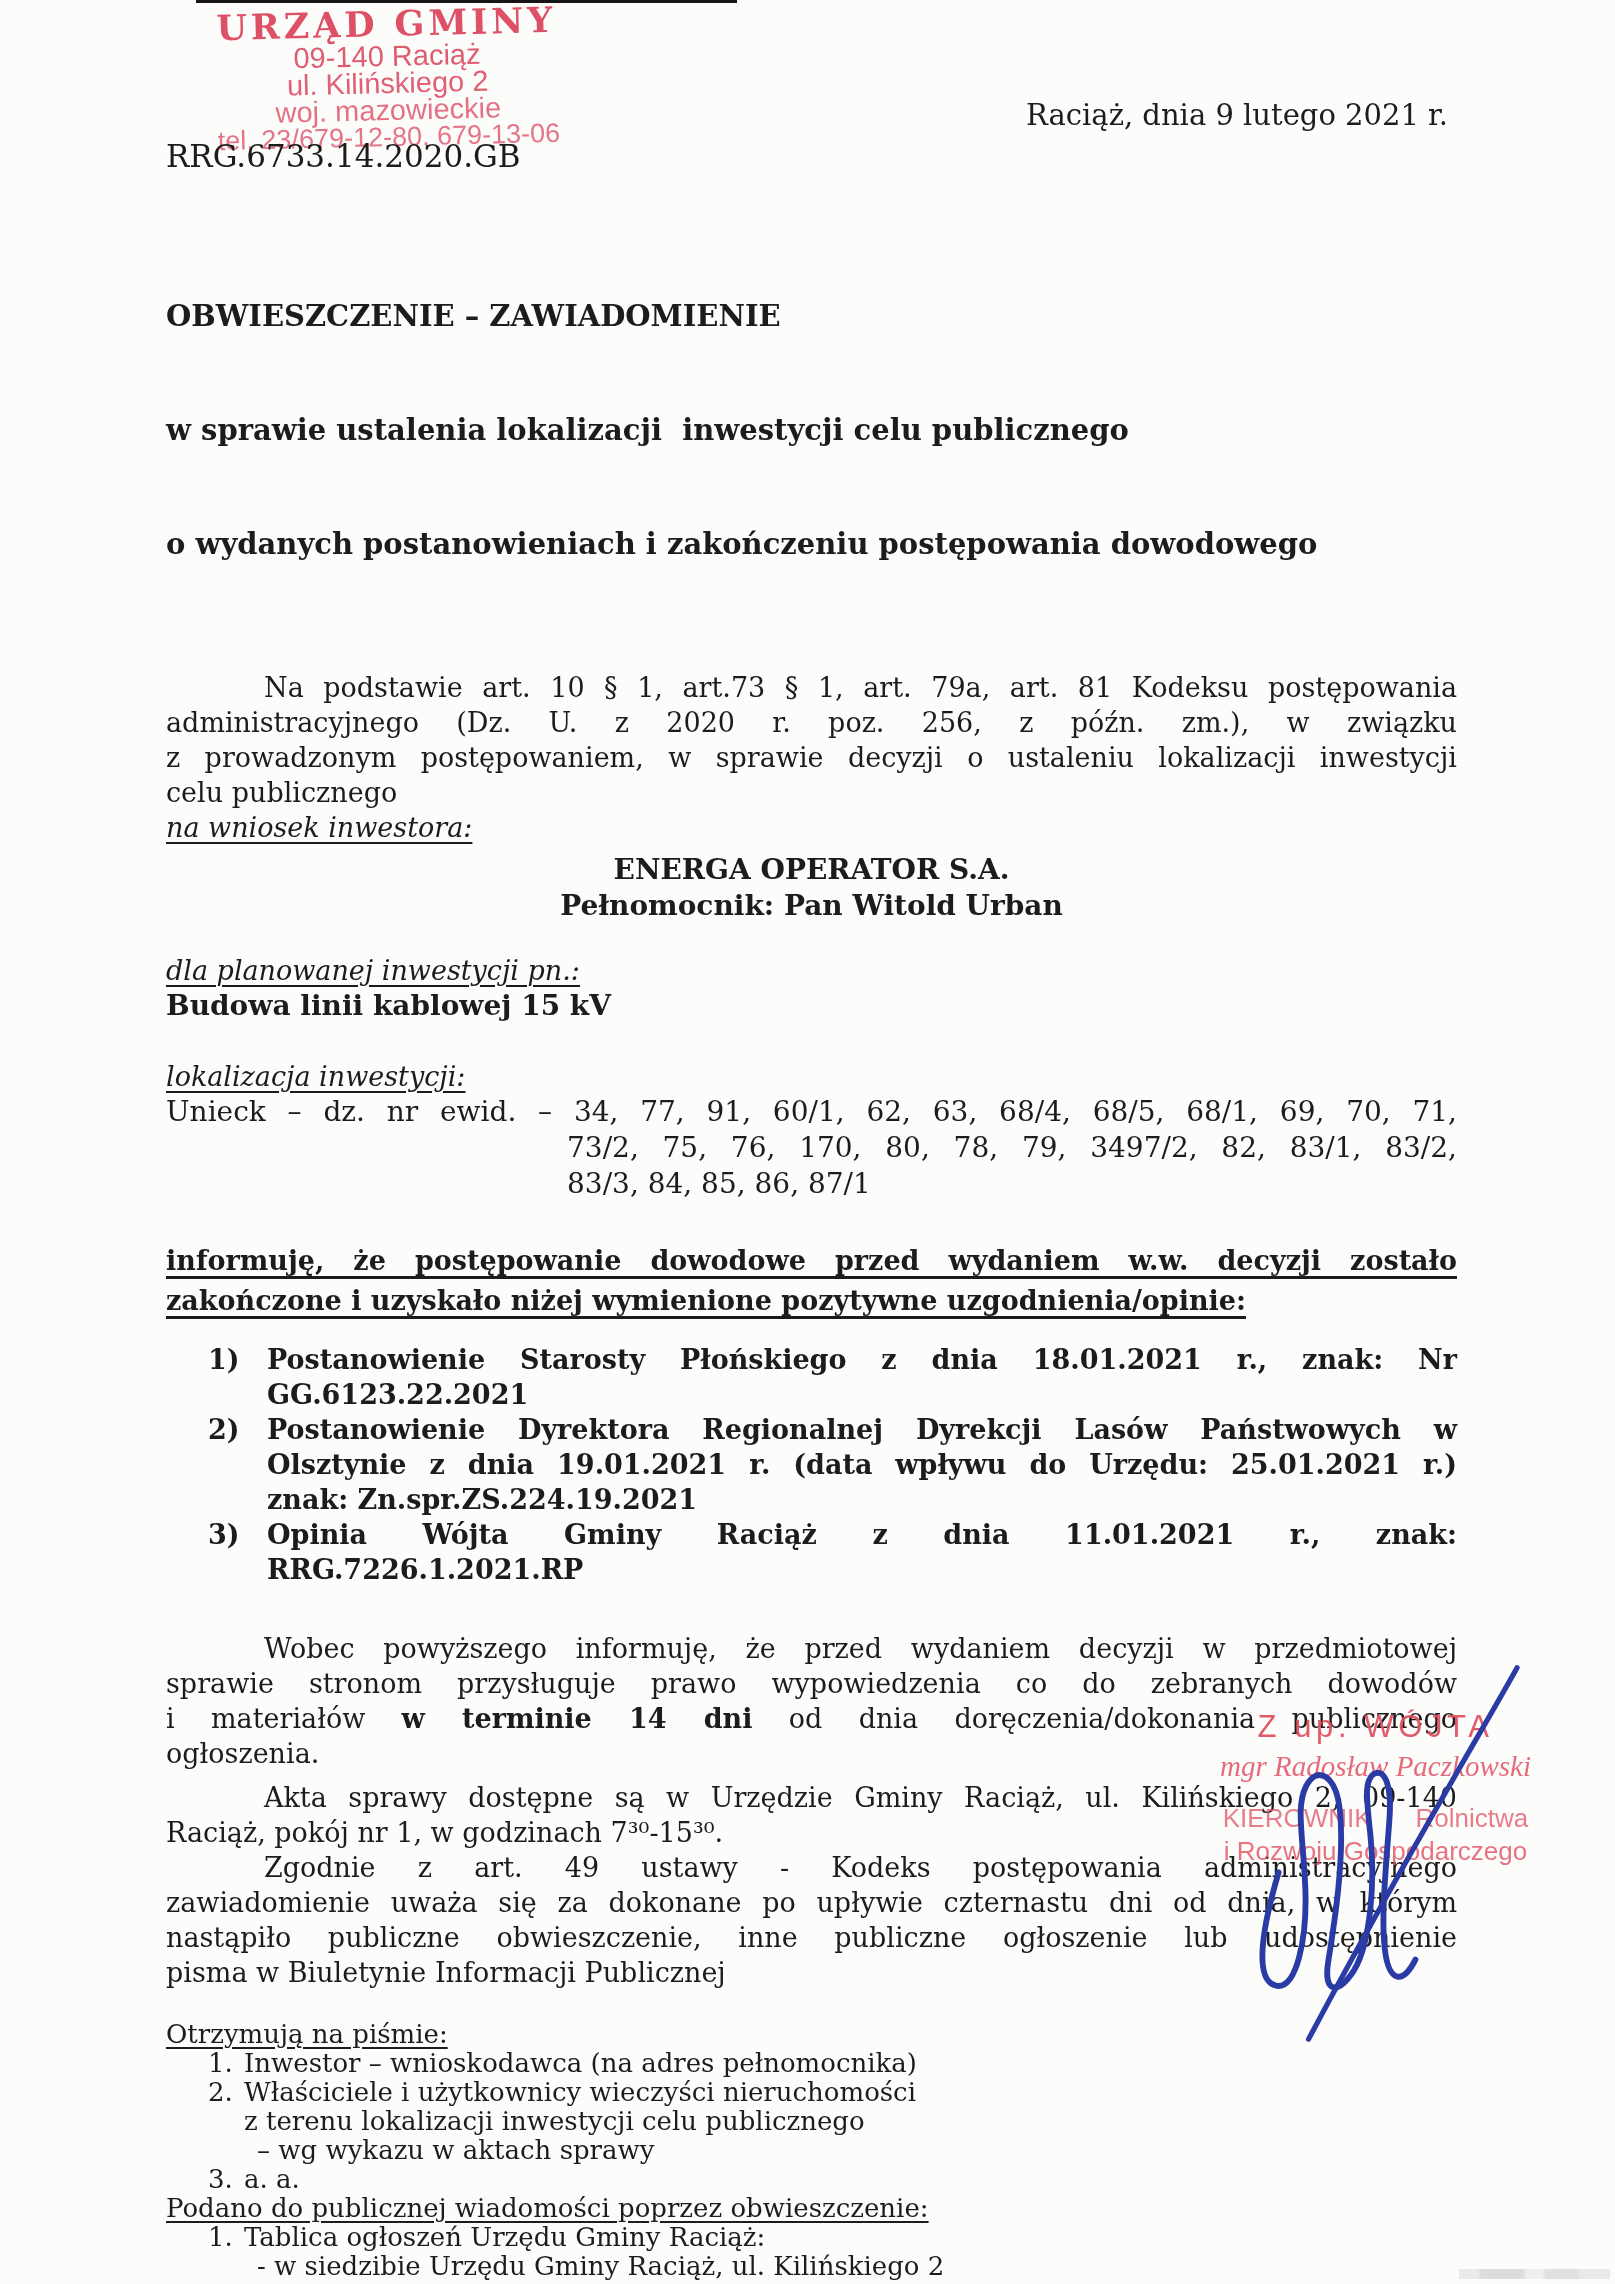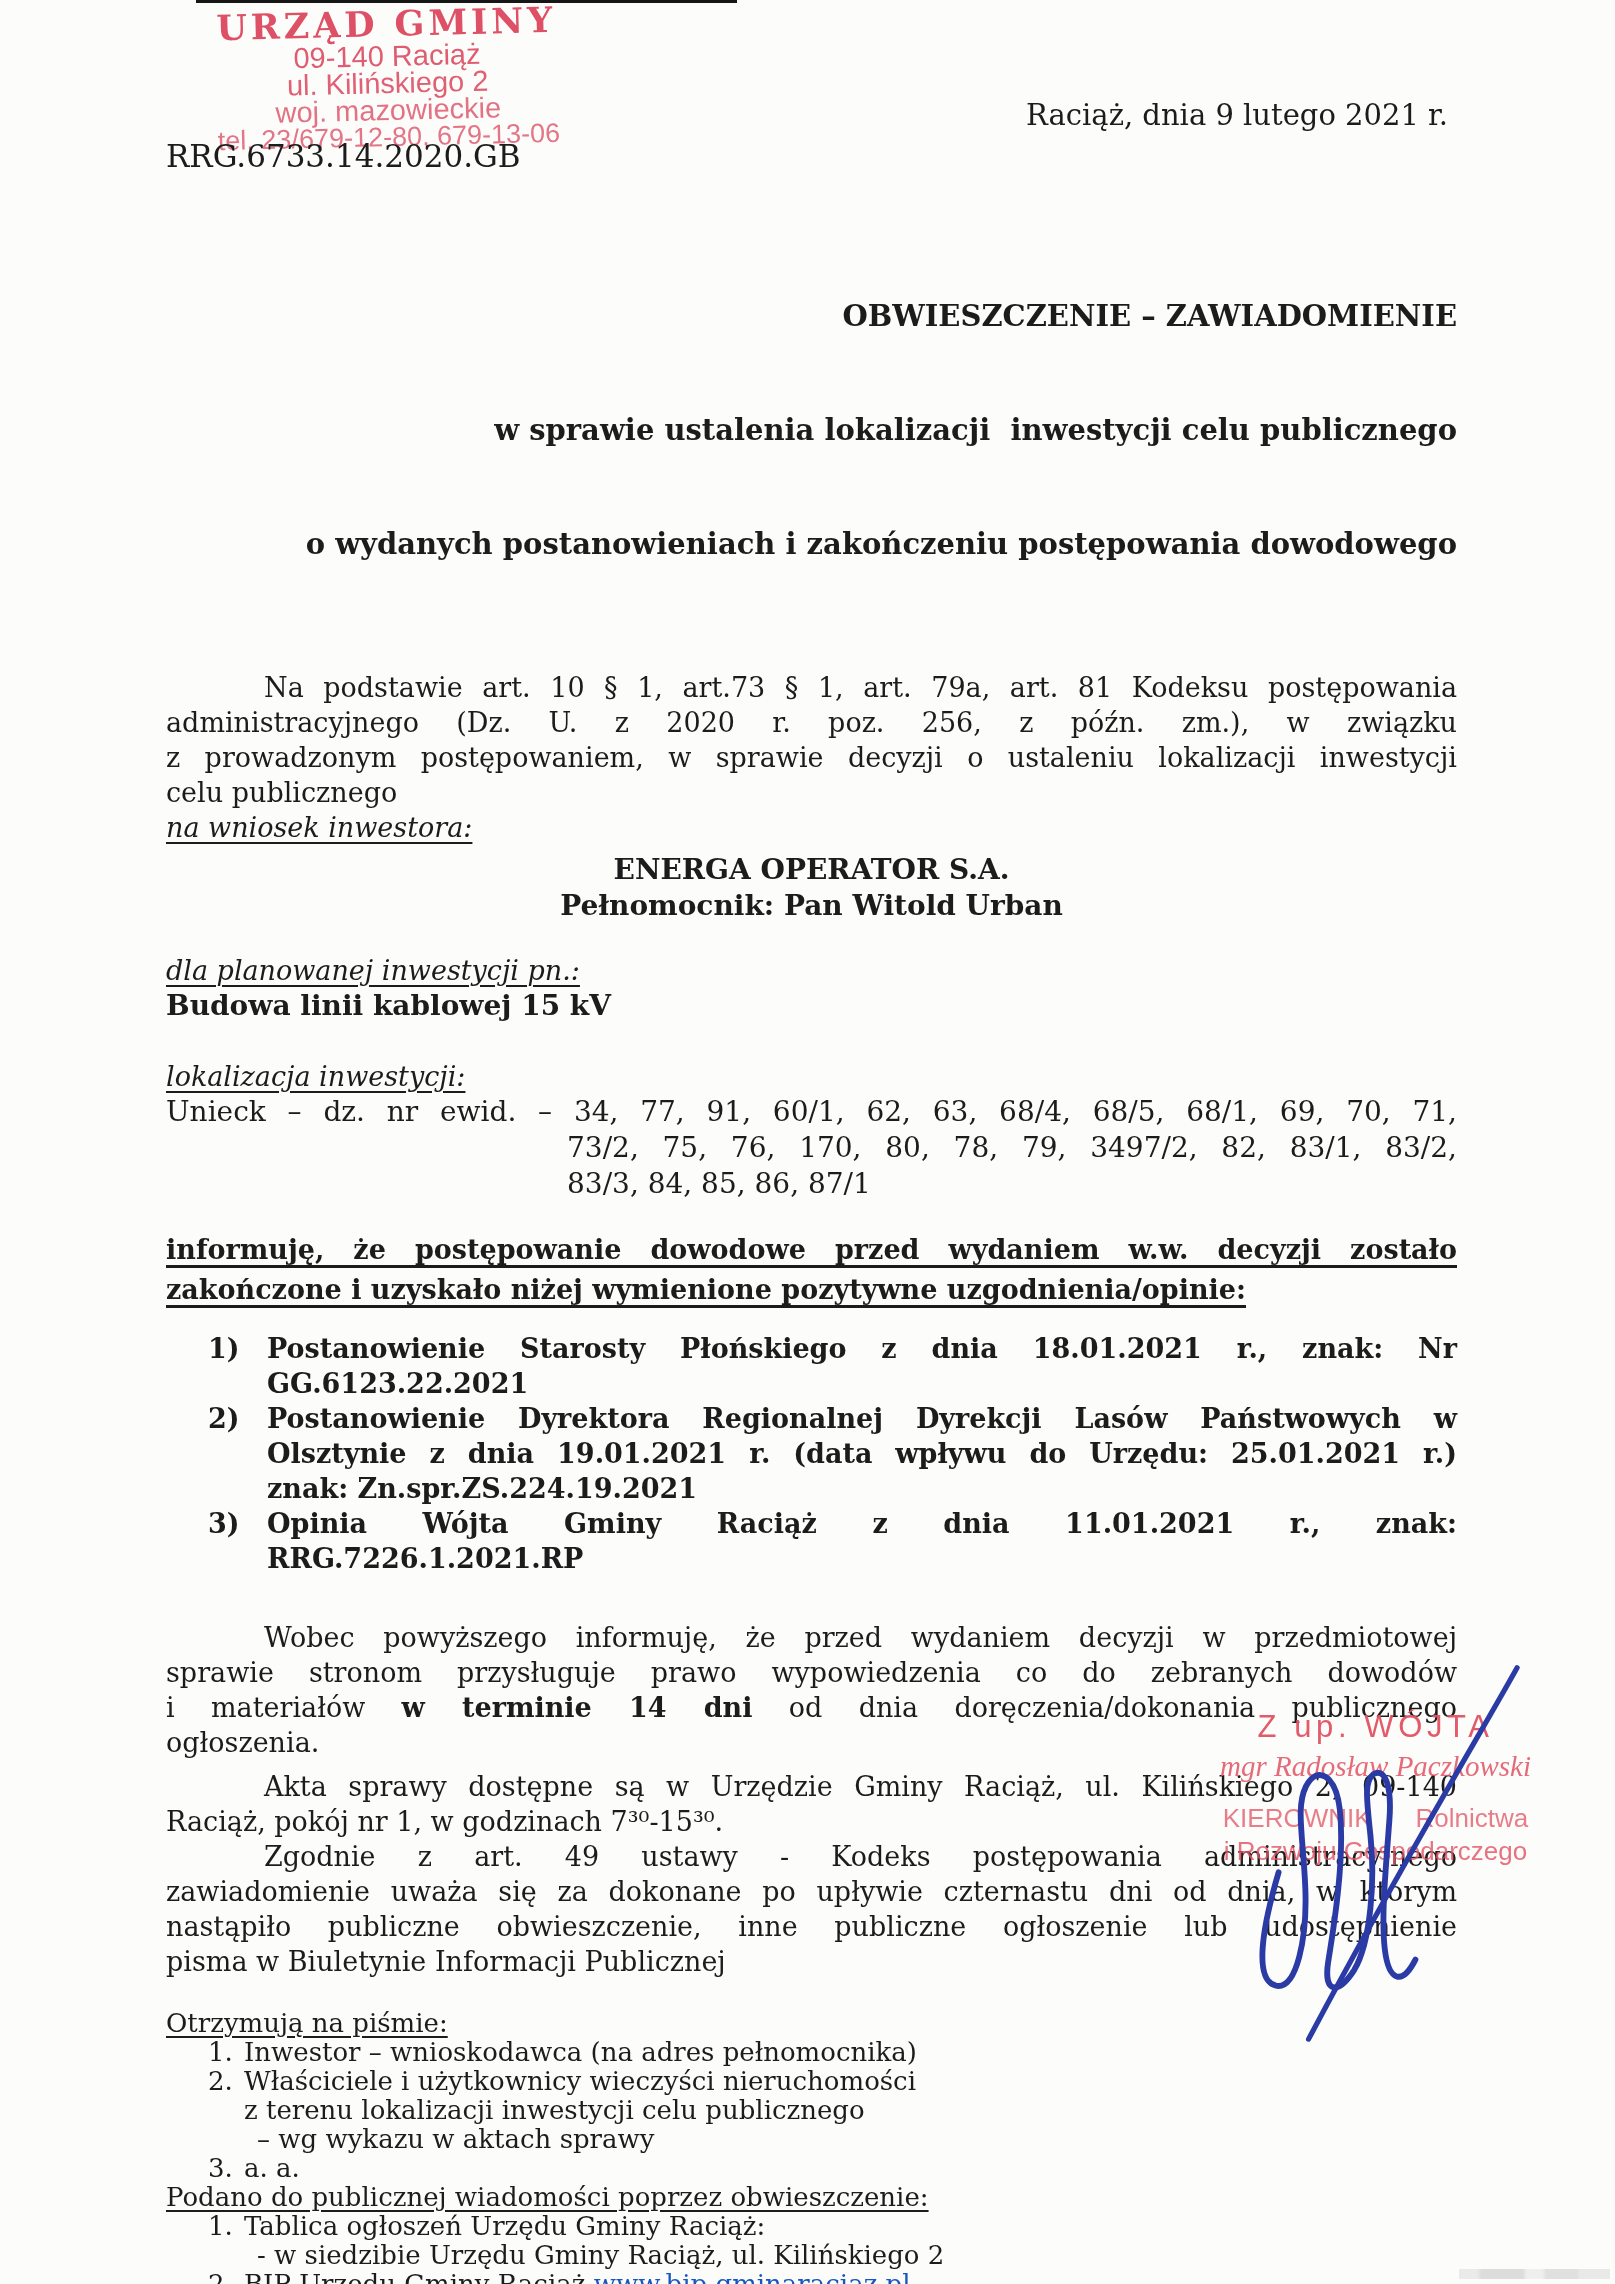--- a/index.html
+++ b/index.html
@@ -14,34 +14,34 @@
          transform:rotate(-1.4deg);font-family:"Liberation Sans",sans-serif;}
   .stamp .s1{font-family:"DejaVu Serif",serif;font-weight:bold;font-size:35px;line-height:38px;letter-spacing:3.9px;}
   .stamp .s2{font-size:29px;line-height:27px;opacity:.92;}
   .stamp .s3{font-size:29px;line-height:27px;opacity:.9;}
   .stamp .s4{font-size:29px;line-height:27px;opacity:.8;}
   .stamp .s5{font-size:27px;line-height:26px;opacity:.78;}
   .date{position:absolute;right:168px;top:98px;font-size:29px;text-align:right;}
   .ref{position:absolute;left:166px;top:138px;font-size:31px;}
   
   .flow{position:absolute;left:166px;top:196px;width:1291px;font-size:27px;line-height:35px;}
-  .title{margin-top:25px;text-align:right;font-weight:bold;font-size:29px;line-height:38px;white-space:pre-wrap;}
+  .title{margin-top:25px;text-align:left;font-weight:bold;font-size:29px;line-height:38px;white-space:pre-wrap;}
   .jl{text-align:justify;text-align-last:justify;}
   .ll{text-align:left;text-align-last:left;}
   .ind{text-indent:98px;}
   .u{text-decoration:underline;text-decoration-thickness:2px;text-underline-offset:4.6px;font-style:italic;}
   .b{font-weight:bold;}
   .ctr{}
   .p1{margin-top:31px;}
   .investor-block{margin-top:6.5px;font-weight:bold;font-size:28px;line-height:36px;text-align:center;}
   .dla{margin-top:29px;}
   .lok{margin-top:36px;}
   .unieck{font-weight:normal;font-size:28px;line-height:36px;}
   .unieck .cont{margin-left:401px;}
-  .informuje{margin-top:28px;font-weight:bold;font-size:27px;line-height:40px;
+  .informuje{margin-top:39px;font-weight:bold;font-size:27px;line-height:40px;
              text-decoration:underline;text-decoration-thickness:2.6px;text-underline-offset:5.9px;}
   .agr-list{margin-top:21px;font-weight:bold;font-size:27px;line-height:35px;}
   .agr{position:relative;padding-left:101px;}
   .agr .mk{position:absolute;left:42px;top:0;}
   .wobec{margin-top:44px;}
   .akta{margin-top:9px;}
   
   .footer{margin-top:30px;font-size:26px;line-height:29px;}
   .fhead{text-decoration:underline;text-decoration-thickness:2px;text-underline-offset:3.9px;}
   .fitem{position:relative;padding-left:78px;}

